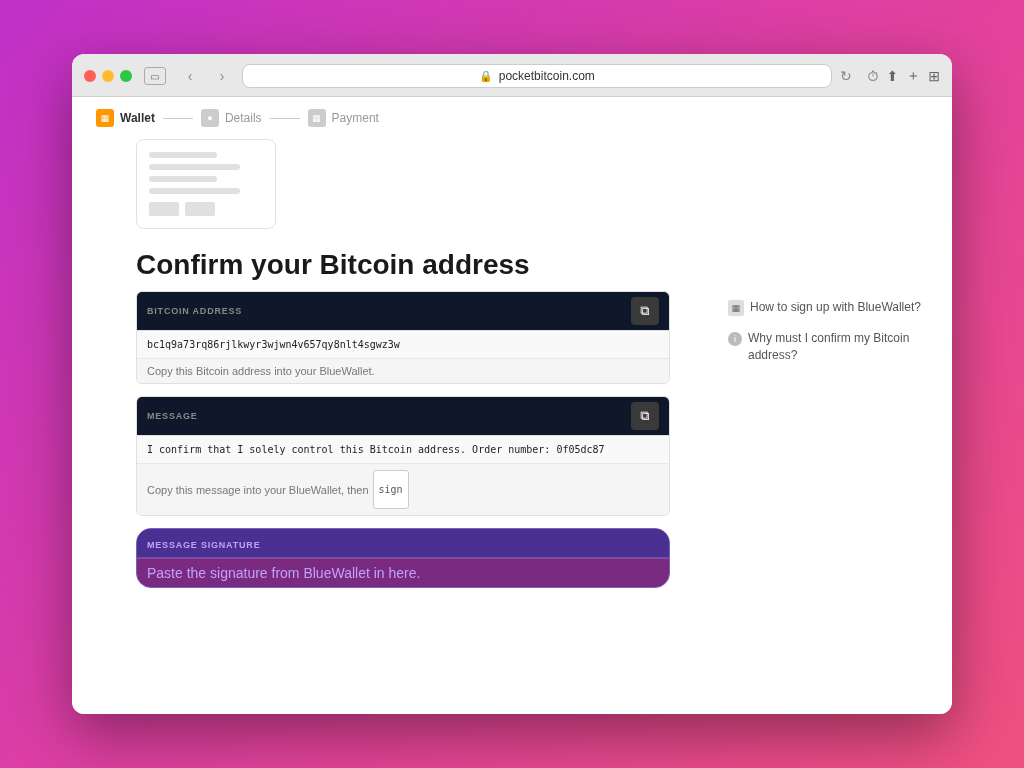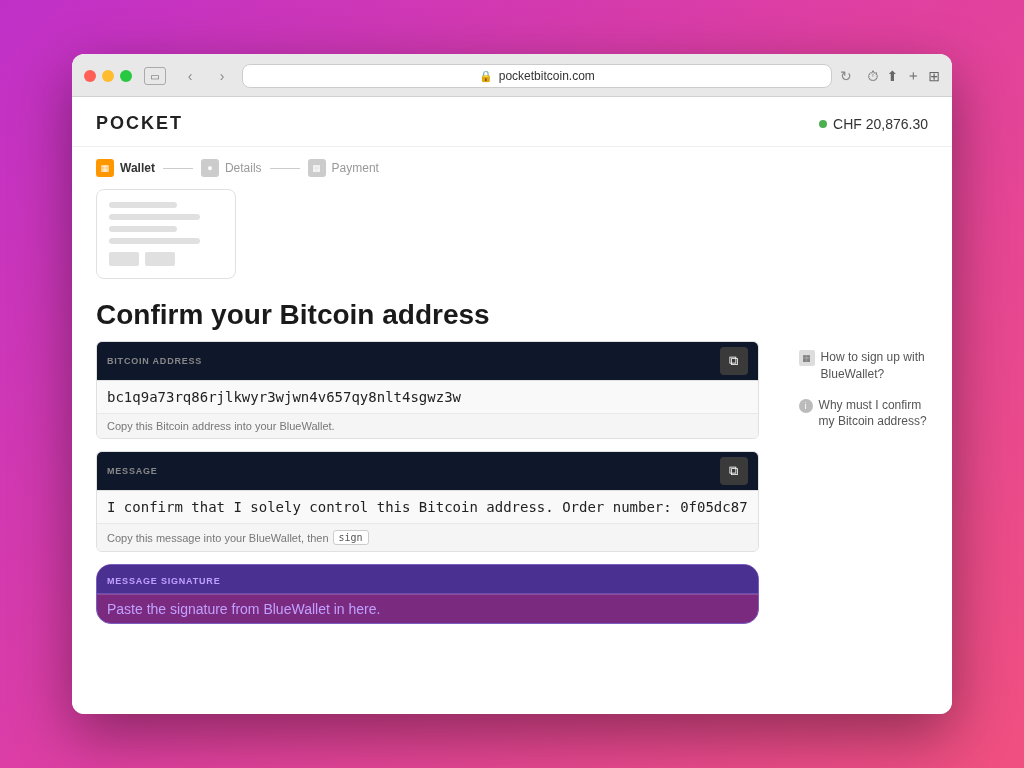--- a/index.html
+++ b/index.html
@@ -176,21 +176,22 @@
     .step-divider {
       width: 30px;
       height: 1px;
       background: #ccc;
       margin: 0 8px;
     }
 
     .main-content {
       display: flex;
       padding: 0 24px;
-      gap: 40px;
+      gap: 58px;
+      margin-left: 40px;
     }
 
     .left-panel {
       flex: 1;
     }
 
     .preview-card {
       background: white;
       border: 1px solid #e0e0e0;
       border-radius: 8px;
@@ -269,21 +270,21 @@
       display: flex;
       align-items: center;
       justify-content: center;
       cursor: pointer;
       color: white;
       font-size: 13px;
     }
 
     .field-value {
       padding: 8px 10px;
-      font-size: 14px;
+      font-size: 10px;
       color: #222;
       font-family: monospace;
       word-break: break-all;
       display: flex;
       align-items: center;
       justify-content: space-between;
       gap: 8px;
     }
 
     .field-value-text {
@@ -303,21 +304,21 @@
       align-items: center;
       gap: 4px;
     }
 
     .sign-tag {
       display: inline-flex;
       align-items: center;
       background: white;
       border: 1px solid #ccc;
       border-radius: 3px;
-      padding: 1px 5px;
+      padding: 13px 5px;
       font-size: 10px;
       color: #555;
       font-family: monospace;
     }
 
     .signature-block {
       background: #701a75;
       border: 1px solid #7b5ec4;
       border-radius: 15px;
       margin-bottom: 12px;
@@ -423,27 +424,20 @@
     <div class="browser-actions">
       <span class="action-icon">⏱</span>
       <span class="action-icon">⬆</span>
       <span class="action-icon">＋</span>
       <span class="action-icon">⊞</span>
     </div>
   </div>
 
   <div class="browser-content">
 
-    <div class="page-header">
-      <div class="logo">POCKET</div>
-      <div class="balance">
-        <div class="balance-dot"></div>
-        <span>CHF 20,876.30</span>
-      </div>
-    </div>
 
     <div class="stepper">
       <div class="step step-active">
         <div class="step-icon">▦</div>
         <span class="step-label-active">Wallet</span>
       </div>
       <div class="step-divider"></div>
       <div class="step step-inactive">
         <div class="step-icon">●</div>
         <span class="step-label-inactive">Details</span>

